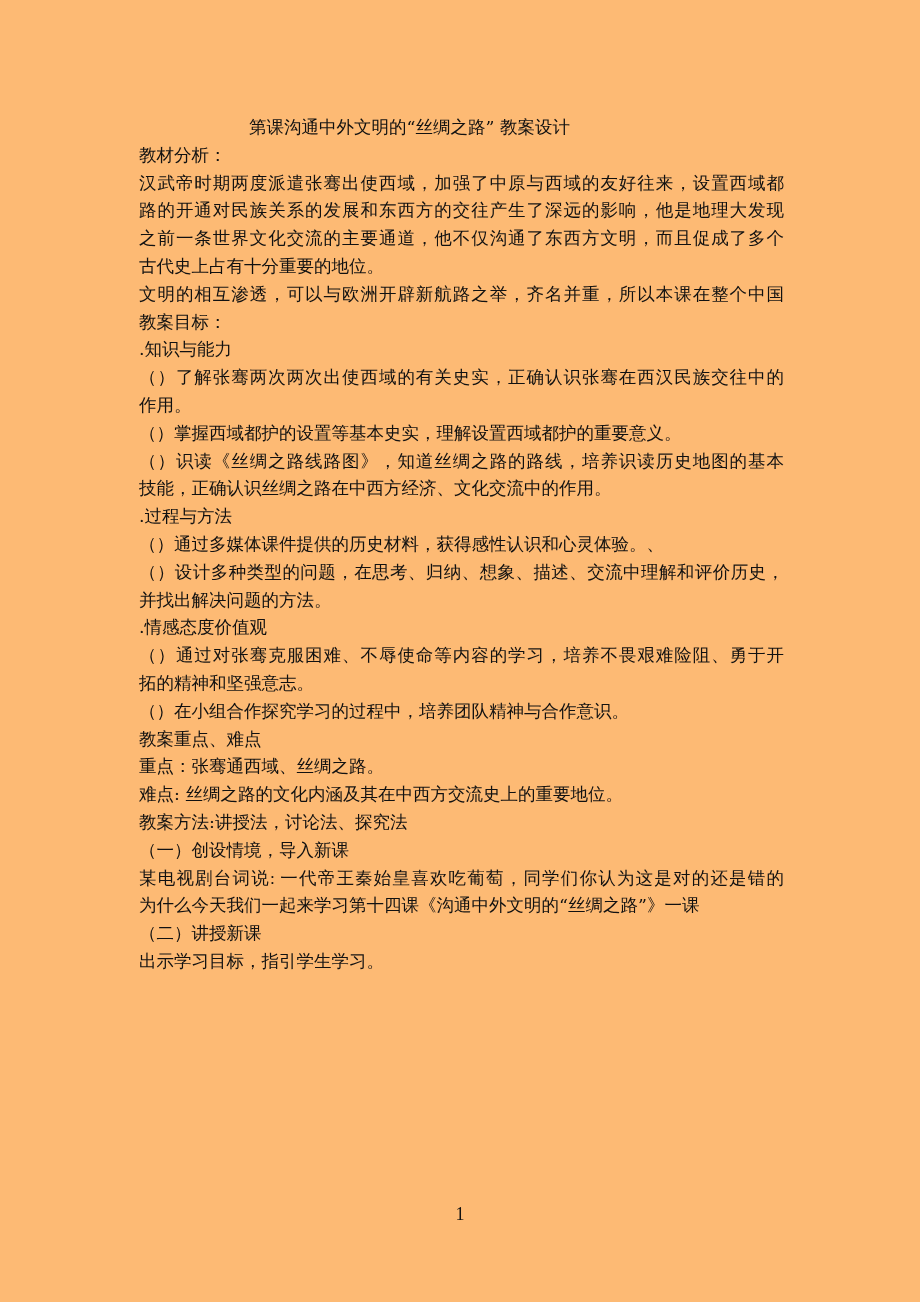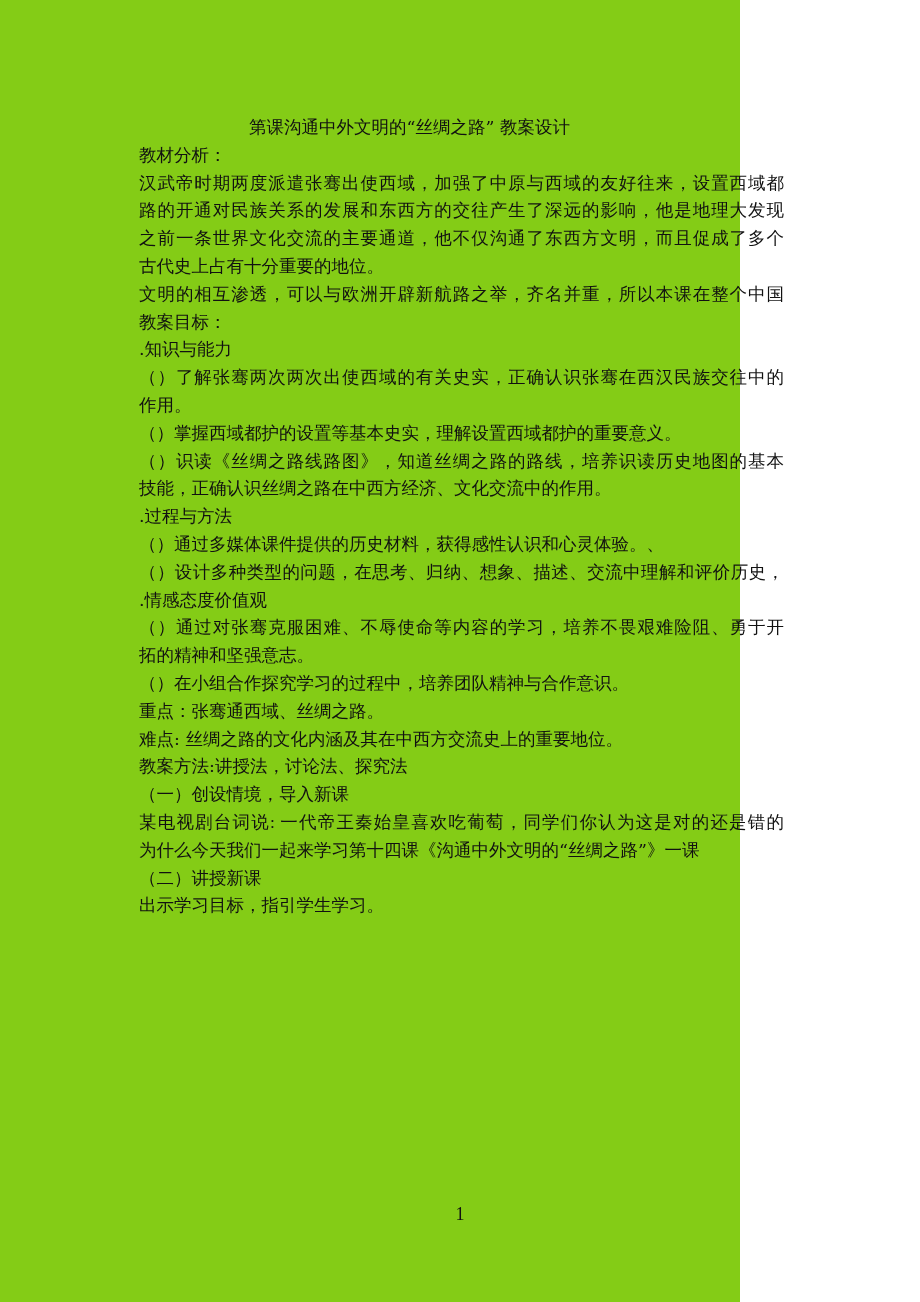--- a/index.html
+++ b/index.html
@@ -1,18 +1,18 @@
 <!DOCTYPE html>
 <html><head>
   <meta charset="utf-8">
   <style>
     html, body { margin: 0; padding: 0; background: #ffffff; }
     body { width: 920px; height: 1302px; position: relative; overflow: hidden;
       font-family: "DejaVu Serif", "Liberation Serif", serif; color: #111; }
-    .page { position: absolute; left: 0; top: 0; width: 740px; height: 1302px; background: #84cc16; }
+    .page { position: absolute; left: 0; top: 0; width: 920px; height: 1302px; background: #fdba74; }
     .content { position: absolute; left: 139px; top: 114px; width: 645px; }
     .line { font-size: 17.5px; line-height: 27.8px; height: 27.8px; white-space: nowrap; overflow: hidden; letter-spacing: 0px; }
     .title { text-align: left; padding-left: 110px; }
     .justify { text-align: justify; text-align-last: justify; font-family: Liberation Serif, serif; }
     .page-number { position: absolute; top: 1204px; left: 0; width: 920px; text-align: center;
       font-family: "Liberation Serif", serif; font-size: 18px; }
   </style>
 </head>
 <body>
 
@@ -31,26 +31,28 @@
     <div class="line">.知识与能力</div>
     <div class="line justify">（）了解张骞两次两次出使西域的有关史实，正确认识张骞在西汉民族交往中的</div>
     <div class="line">作用。</div>
     <div class="line">（）掌握西域都护的设置等基本史实，理解设置西域都护的重要意义。</div>
     <div class="line justify">（）识读《丝绸之路线路图》，知道丝绸之路的路线，培养识读历史地图的基本</div>
     <div class="line">技能，正确认识丝绸之路在中西方经济、文化交流中的作用。</div>
 
     <div class="line">.过程与方法</div>
     <div class="line">（）通过多媒体课件提供的历史材料，获得感性认识和心灵体验。、</div>
     <div class="line justify">（）设计多种类型的问题，在思考、归纳、想象、描述、交流中理解和评价历史，</div>
+    <div class="line">并找出解决问题的方法。</div>
 
     <div class="line">.情感态度价值观</div>
     <div class="line justify">（）通过对张骞克服困难、不辱使命等内容的学习，培养不畏艰难险阻、勇于开</div>
     <div class="line">拓的精神和坚强意志。</div>
     <div class="line">（）在小组合作探究学习的过程中，培养团队精神与合作意识。</div>
 
+    <div class="line">教案重点、难点</div>
     <div class="line">重点：张骞通西域、丝绸之路。</div>
     <div class="line">难点: 丝绸之路的文化内涵及其在中西方交流史上的重要地位。</div>
     <div class="line">教案方法:讲授法，讨论法、探究法</div>
 
     <div class="line">（一）创设情境，导入新课</div>
     <div class="line justify">某电视剧台词说: 一代帝王秦始皇喜欢吃葡萄，同学们你认为这是对的还是错的</div>
     <div class="line">为什么今天我们一起来学习第十四课《沟通中外文明的“丝绸之路”》一课</div>
     <div class="line">（二）讲授新课</div>
     <div class="line">出示学习目标，指引学生学习。</div>
   </div>

